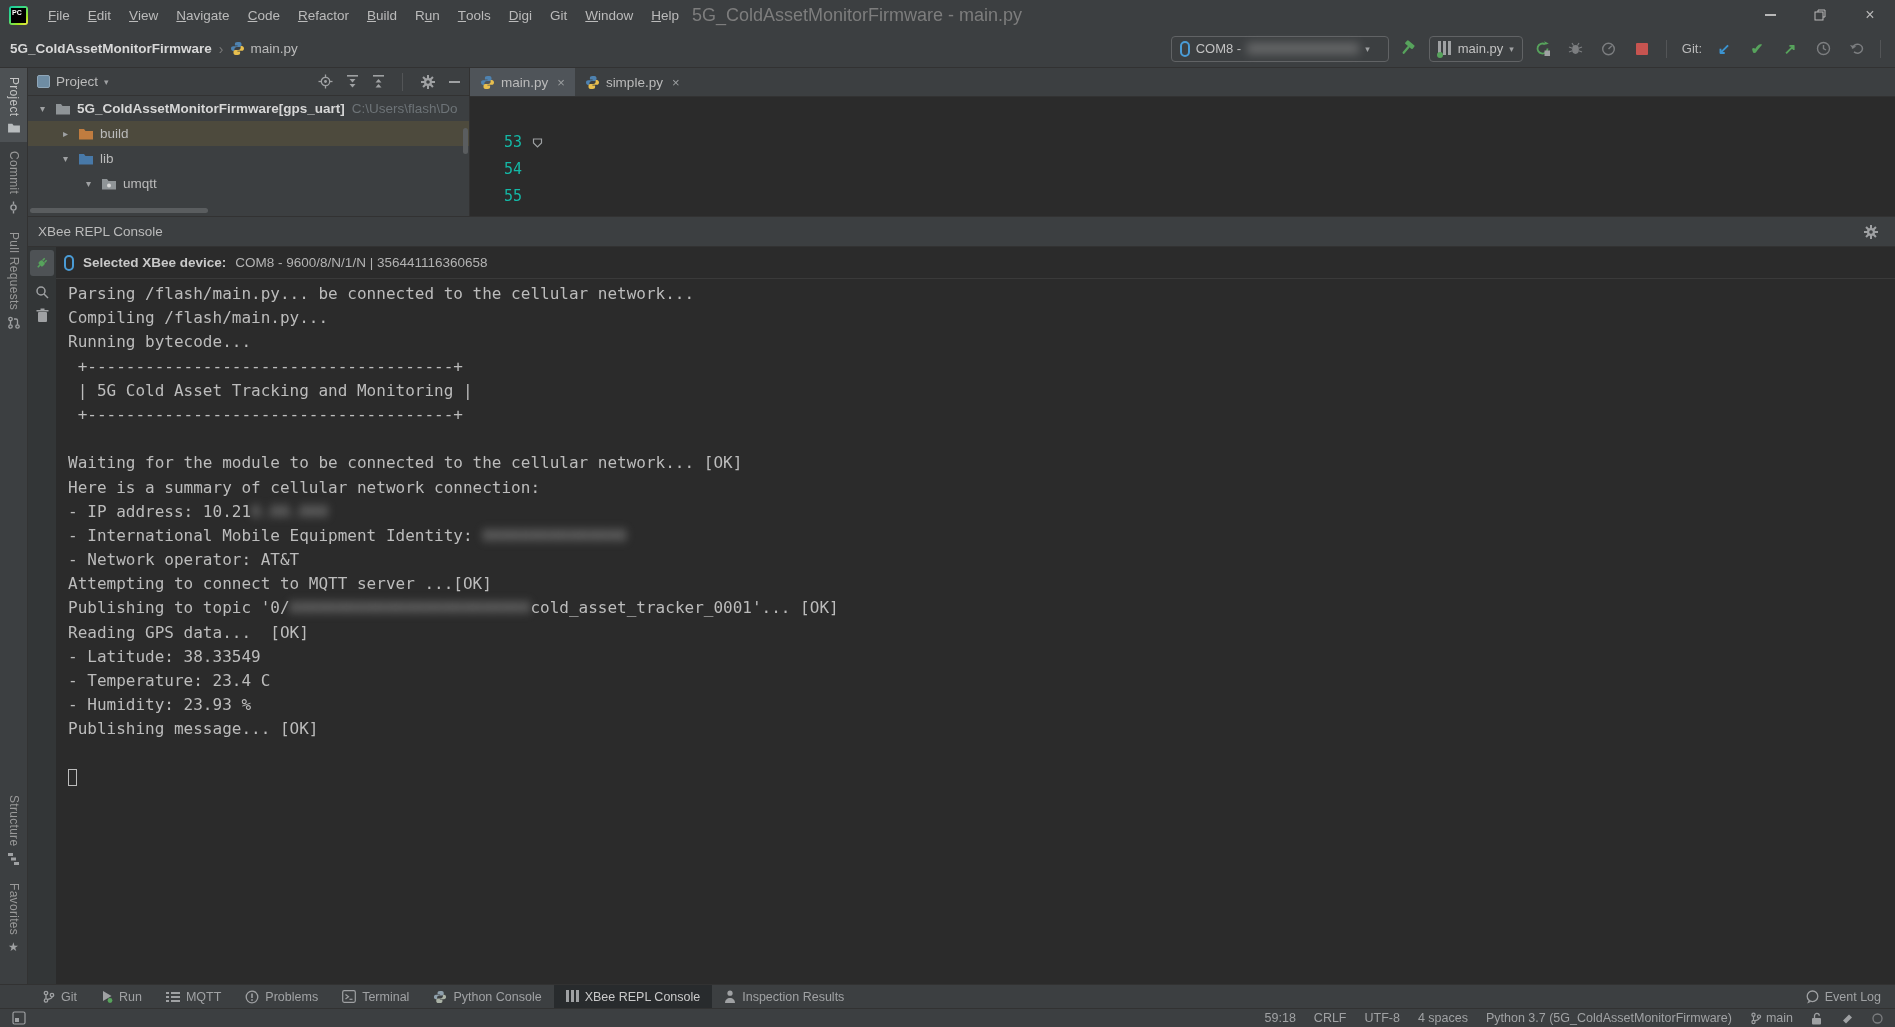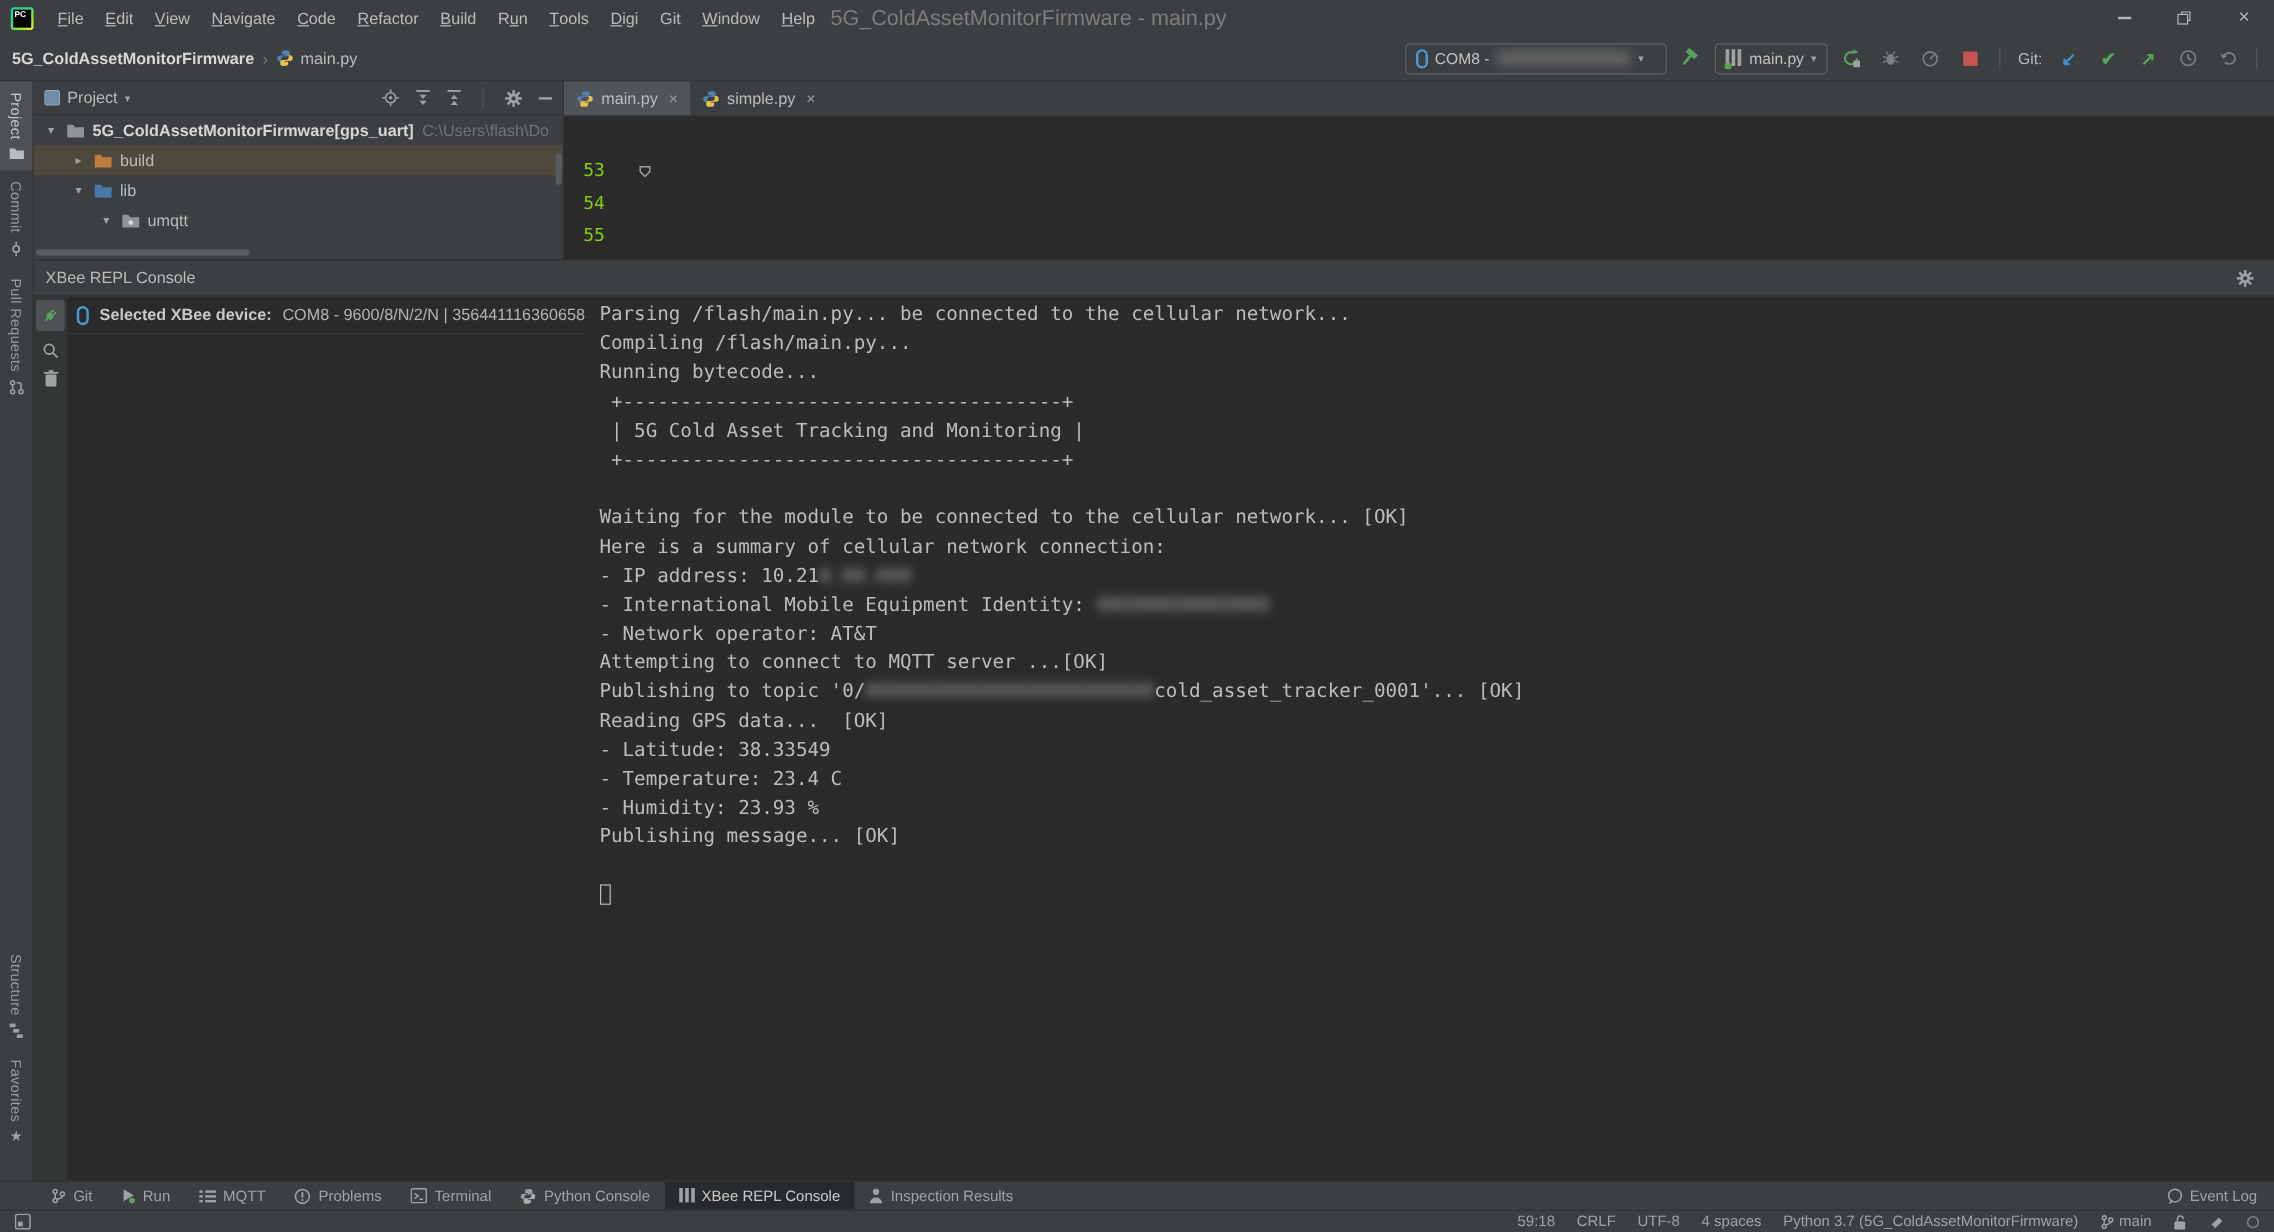--- a/index.html
+++ b/index.html
@@ -81,36 +81,36 @@
   
   #editor { left:470px; top:68px; width:1425px; height:148px; display:flex; flex-direction:column; }
   .tabbar { height:29px; flex:none; display:flex; align-items:stretch; background:#3c3f41;
             border-bottom:1px solid #323232; }
   .tab { display:flex; align-items:center; gap:6px; padding:0 10px; font-size:13.5px; color:#bbbbbb; }
   .tab.active { background:#4f5459; }
   .tab .x { color:#9da0a2; font-size:13px; margin-left:3px; }
   .code { flex:1; background:#2b2b2b; font-family:"DejaVu Sans Mono", monospace; font-size:16px;
           padding-top:5px; position:relative; overflow:hidden; }
   .codeline { position:relative; height:27px; line-height:27px; white-space:pre; color:#808080; }
-  .lnum { position:absolute; left:16px; width:52px; color:#84cc16; font-size:15px; }
+  .lnum { position:absolute; left:0; width:52px; text-align:right; color:#14b8a6; font-size:15px; }
   .ctext { position:absolute; left:88px; }
   .fold { position:absolute; left:62px; top:8px; }
 
   
   #console { left:28px; top:216px; width:1867px; height:768px; background:#2b2b2b;
              border-top:1px solid #323232; display:flex; flex-direction:column; }
   .con-header { height:30px; flex:none; background:#3c3f41; display:flex; align-items:center;
                 padding:0 16px 0 10px; font-size:13.5px; color:#bbbbbb; border-bottom:1px solid #323232; }
   .con-gear { margin-left:auto; }
   .con-body { flex:1; display:flex; min-height:0; }
   .con-left { width:28px; flex:none; display:flex; flex-direction:column; align-items:center;
               padding-top:3px; gap:9px; background:#333637; }
   .plug-btn { width:24px; height:26px; background:#4e5255; border-radius:3px; display:flex;
               align-items:center; justify-content:center; flex:none; }
-  .con-main { flex:1; display:flex; min-width:0; }
+  .con-main { flex:1; display:flex; flex-direction:column; min-width:0; }
   .dev-row { height:32px; flex:none; display:flex; align-items:center; gap:9px; padding-left:8px;
              border-bottom:1px solid #3a3a3a; font-size:13.5px; }
   .dev-label { font-weight:bold; color:#c9c9c9; }
   .dev-info { color:#b3b3b3; }
   .con-out { flex:1; padding:5px 0 0 12px; font-family:"DejaVu Sans Mono", monospace;
              font-size:16px; color:#bcbcbc; overflow:hidden; }
   .cline { height:24.2px; white-space:pre; }
   .blur { filter:blur(4px); color:#9c9c9c; }
   .cursor { display:inline-block; width:9px; height:17px; border:1px solid #bcbcbc; vertical-align:-3px; }
 
@@ -451,21 +451,21 @@
         <svg width="13" height="15" viewBox="0 0 13 15">
             <rect x="2" y="4" width="9" height="10" rx="1" fill="#9fa1a3"></rect>
             <rect x="0.5" y="2" width="12" height="1.5" fill="#9fa1a3"></rect>
             <rect x="4.5" y="0.5" width="4" height="1.5" fill="#9fa1a3"></rect>
           </svg>
       </div>
       <div class="con-main">
         <div class="dev-row">
           <span class="xbee-cap"></span>
           <span class="dev-label">Selected XBee device:</span>
-          <span class="dev-info">COM8 - 9600/8/N/2/N | 356441116360658</span>
+          <span class="dev-info">COM8 - 9600/8/N/1/N | 356441116360658</span>
         </div>
         <div class="con-out">
             <div class="cline"><span>Parsing /flash/main.py... be connected to the cellular network...</span></div>
             <div class="cline"><span>Compiling /flash/main.py...</span></div>
             <div class="cline"><span>Running bytecode...</span></div>
             <div class="cline"><span> +--------------------------------------+</span></div>
             <div class="cline"><span> | 5G Cold Asset Tracking and Monitoring |</span></div>
             <div class="cline"><span> +--------------------------------------+</span></div>
             <div class="cline"><span></span></div>
             <div class="cline"><span>Waiting for the module to be connected to the cellular network... [OK]</span></div>

